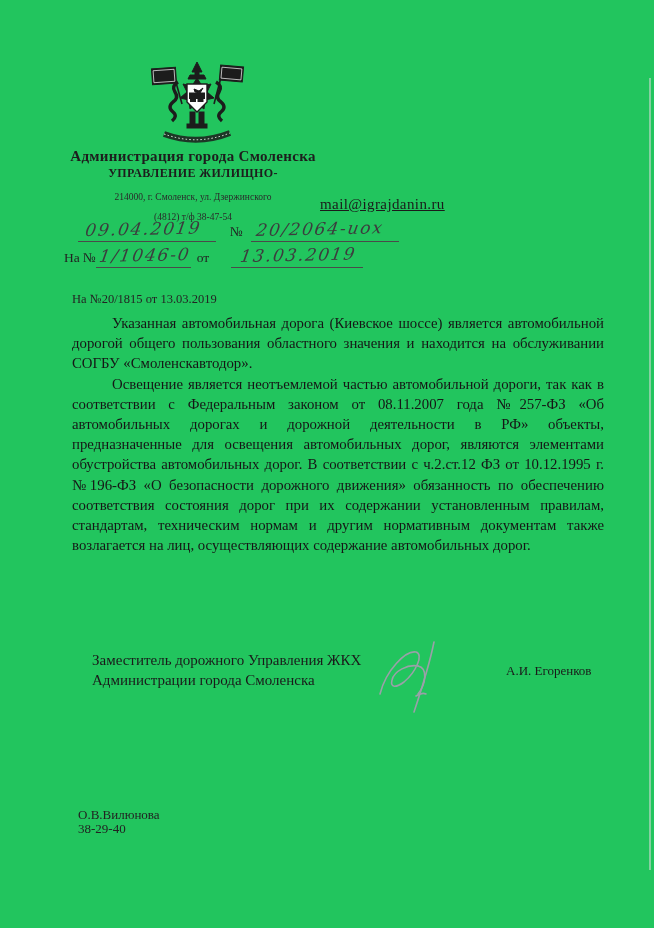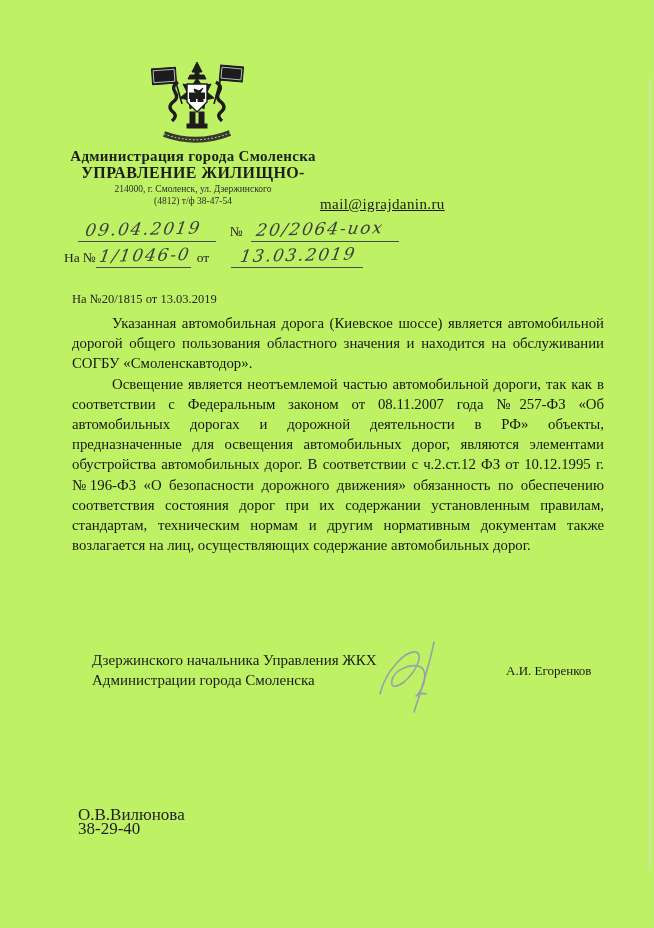--- a/index.html
+++ b/index.html
@@ -1,26 +1,26 @@
 <!DOCTYPE html>
 <html><head>
 <meta charset="utf-8">
 <style>
   html,body { margin:0; padding:0; background:#ffffff; }
   .page {
     position:relative; width:654px; height:928px; margin:0 auto;
-    background:#bef264; overflow:hidden;
+    background:#22c55e; overflow:hidden;
     font-family:"Liberation Serif", serif; color:#1d1d1d;
   }
   
   .emblem { position:absolute; left:138px; top:62px; width:118px; height:86px; }
   .lh-block { position:absolute; left:28px; top:148px; width:330px; text-align:center; }
   .lh-parent { font-size:15px; font-weight:bold; letter-spacing:.3px; }
-  .lh-org    { font-size:16px; font-weight:bold; letter-spacing:.4px; line-height:16.5px; }
-  .lh-addr   { font-size:9.5px; line-height:10.5px; margin-top:2px; color:#2a2a2a; }
+  .lh-org    { font-size:12px; font-weight:bold; letter-spacing:.4px; line-height:16.5px; }
+  .lh-addr   { font-size:9.5px; line-height:10.5px; margin-top:10px; color:#2a2a2a; }
   .email {
     position:absolute; left:320px; top:196px; font-size:15px;
     text-decoration:underline; letter-spacing:.4px; color:#1b1b1b;
   }
   
   .req1 { position:absolute; left:78px; top:220px; white-space:nowrap; }
   .req2 { position:absolute; left:64px; top:246px; white-space:nowrap; }
   .printed { font-size:13.5px; color:#222;margin-top:43px; }
   .hand {
     display:inline-block; font-family:"DejaVu Serif", serif; font-style:italic;
@@ -39,21 +39,21 @@
   .body-text {
     position:absolute; left:72px; top:313px; width:532px;
     font-size:14.8px; line-height:20.2px; text-align:justify; color:#161616;
   }
   .body-text p { margin:0; text-indent:40px; }
   
   .sig-pos { position:absolute; left:92px; top:650px; font-size:15px; line-height:20px; color:#1a1a1a; }
   .sig-svg { position:absolute; left:372px; top:636px; width:92px; height:80px; }
   .sig-name { position:absolute; left:506px; top:663px; font-size:13px; color:#1a1a1a; }
   
-  .foot { position:absolute; left:78px; top:808px; font-size:17px; line-height:13.5px; color:#222; }
+  .foot { position:absolute; left:78px; top:808px; font-size:13px; line-height:13.5px; color:#222; }
   
   .edge-shadow { position:absolute; right:3px; top:78px; width:2px; height:792px; background:#d9d9d9; opacity:.55; }
 </style>
 </head>
 <body>
 
 <div class="page">
 
   <svg class="emblem" viewBox="0 0 118 86" xmlns="http://www.w3.org/2000/svg">
     <g fill="#1c1c1c" stroke="#1c1c1c">
@@ -110,21 +110,21 @@
   </div>
 
   <div class="refline">На №20/1815 от 13.03.2019</div>
 
   <div class="body-text">
     <p>Указанная автомобильная дорога (Киевское шоссе) является автомобильной дорогой общего пользования областного значения и находится на обслуживании СОГБУ «Смоленскавтодор».</p>
     <p>Освещение является неотъемлемой частью автомобильной дороги, так как в соответствии с Федеральным законом от 08.11.2007 года №257-ФЗ «Об автомобильных дорогах и дорожной деятельности в РФ» объекты, предназначенные для освещения автомобильных дорог, являются элементами обустройства автомобильных дорог. В соответствии с ч.2.ст.12 ФЗ от 10.12.1995 г. №196-ФЗ «О безопасности дорожного движения» обязанность по обеспечению соответствия состояния дорог при их содержании установленным правилам, стандартам, техническим нормам и другим нормативным документам также возлагается на лиц, осуществляющих содержание автомобильных дорог.</p>
   </div>
 
   <div class="sig-pos">
-    <div>Дзержинского начальника Управления ЖКХ</div>
+    <div>Заместитель дорожного Управления ЖКХ</div>
     <div>Администрации города Смоленска</div>
   </div>
 
   <svg class="sig-svg" viewBox="0 0 92 80" xmlns="http://www.w3.org/2000/svg">
     <g fill="none" stroke="#9aa0a8" stroke-width="1.6" stroke-linecap="round">
       <path d="M8 58 C14 34 34 14 44 16 C52 18 44 36 32 46 C24 52 18 52 20 44 C22 35 36 28 46 30"></path>
       <path d="M46 30 C56 32 54 48 46 58"></path>
       <path d="M62 6 C58 26 50 52 42 76"></path>
       <path d="M44 60 q6 -4 10 -2"></path>
     </g>

